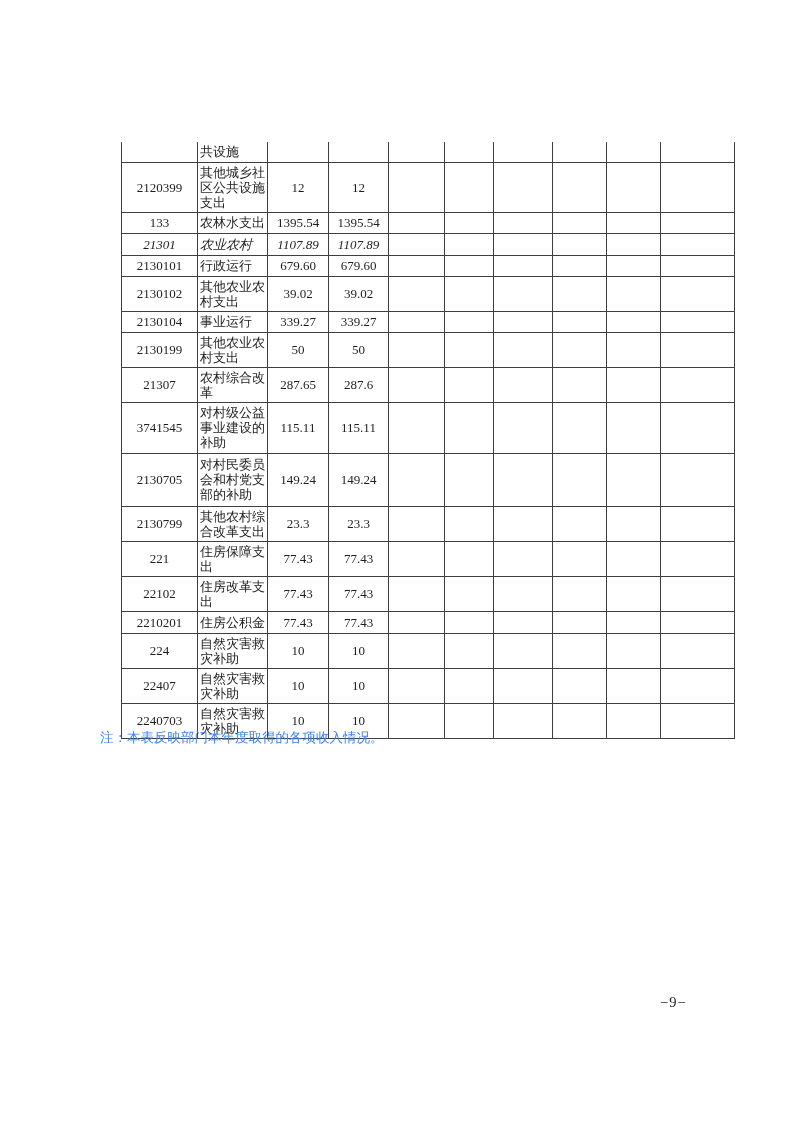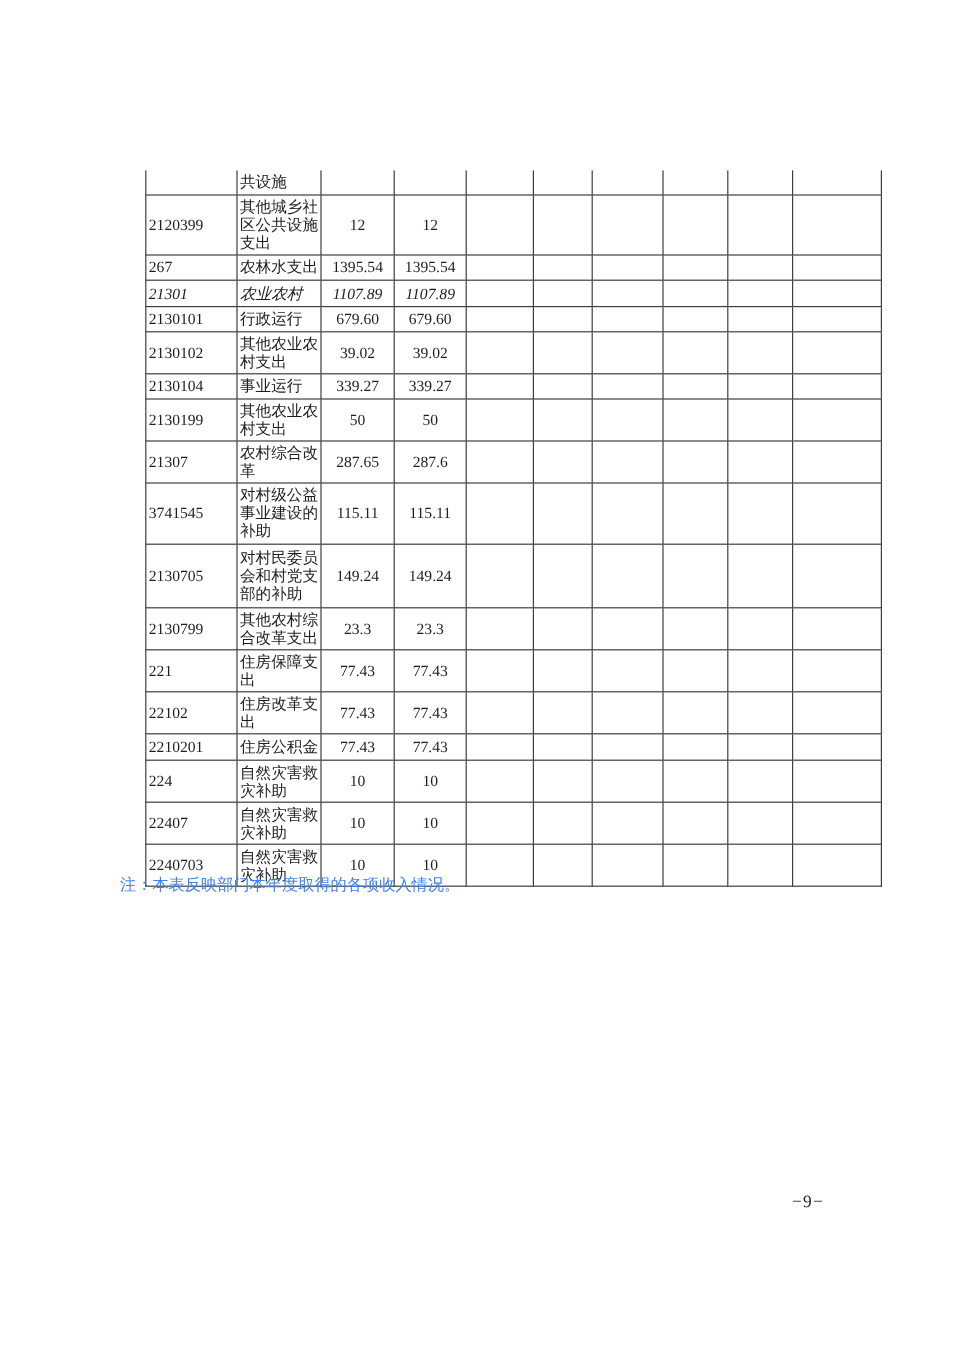--- a/index.html
+++ b/index.html
@@ -29,21 +29,21 @@
     line-height: 15px;
     padding: 2px 2px;
     vertical-align: middle;
     overflow: hidden;
     word-break: break-all;
   }
   
   .budget-table tr.first-row td {
     border-top: none;
   }
-  .cell-code { text-align: left; }
+  .cell-code { text-align: center; }
   .cell-desc { text-align: left; }
   .cell-num  { text-align: center; }
   .cell-empty { }
   .table-note {
     position: absolute;
     left: 100px;
     top: 729px;
     font-size: 13.5px;
     line-height: 17px;
     color: #3b82f6;
@@ -95,21 +95,21 @@
           <td class="cell-num">12</td>
           <td class="cell-num">12</td>
           <td class="cell-empty"></td>
           <td class="cell-empty"></td>
           <td class="cell-empty"></td>
           <td class="cell-empty"></td>
           <td class="cell-empty"></td>
           <td class="cell-empty"></td>
         </tr>
         <tr style="height: 21px;">
-          <td class="cell-code">267</td>
+          <td class="cell-code">133</td>
           <td class="cell-desc">农林水支出</td>
           <td class="cell-num">1395.54</td>
           <td class="cell-num">1395.54</td>
           <td class="cell-empty"></td>
           <td class="cell-empty"></td>
           <td class="cell-empty"></td>
           <td class="cell-empty"></td>
           <td class="cell-empty"></td>
           <td class="cell-empty"></td>
         </tr>

